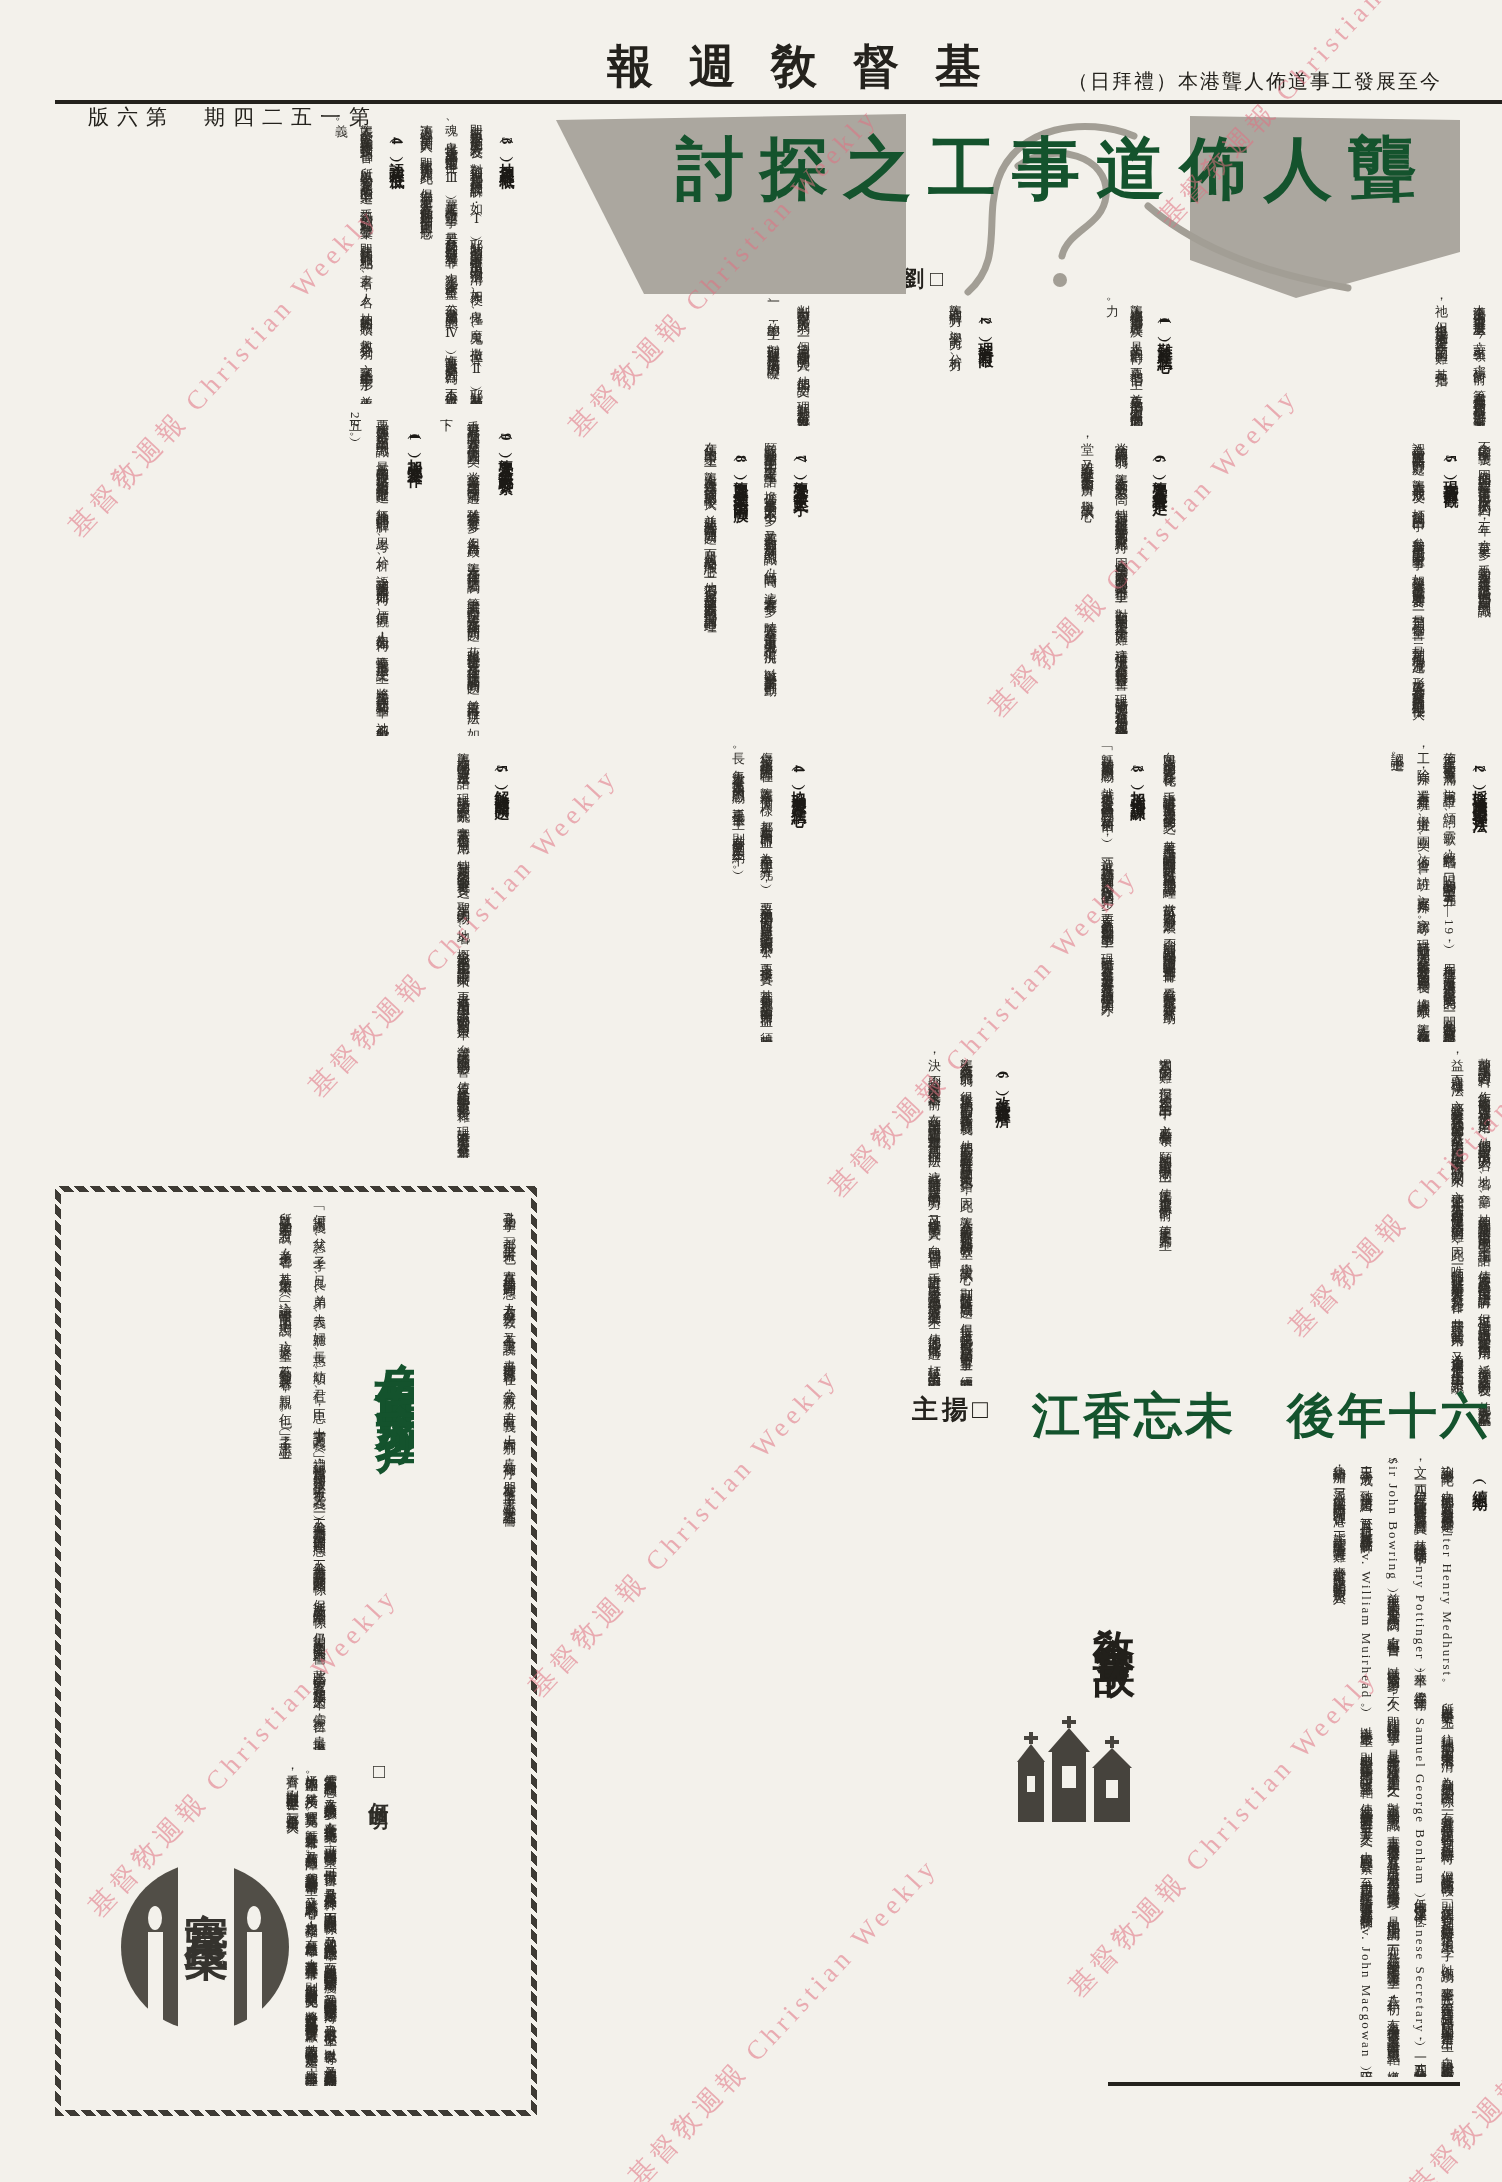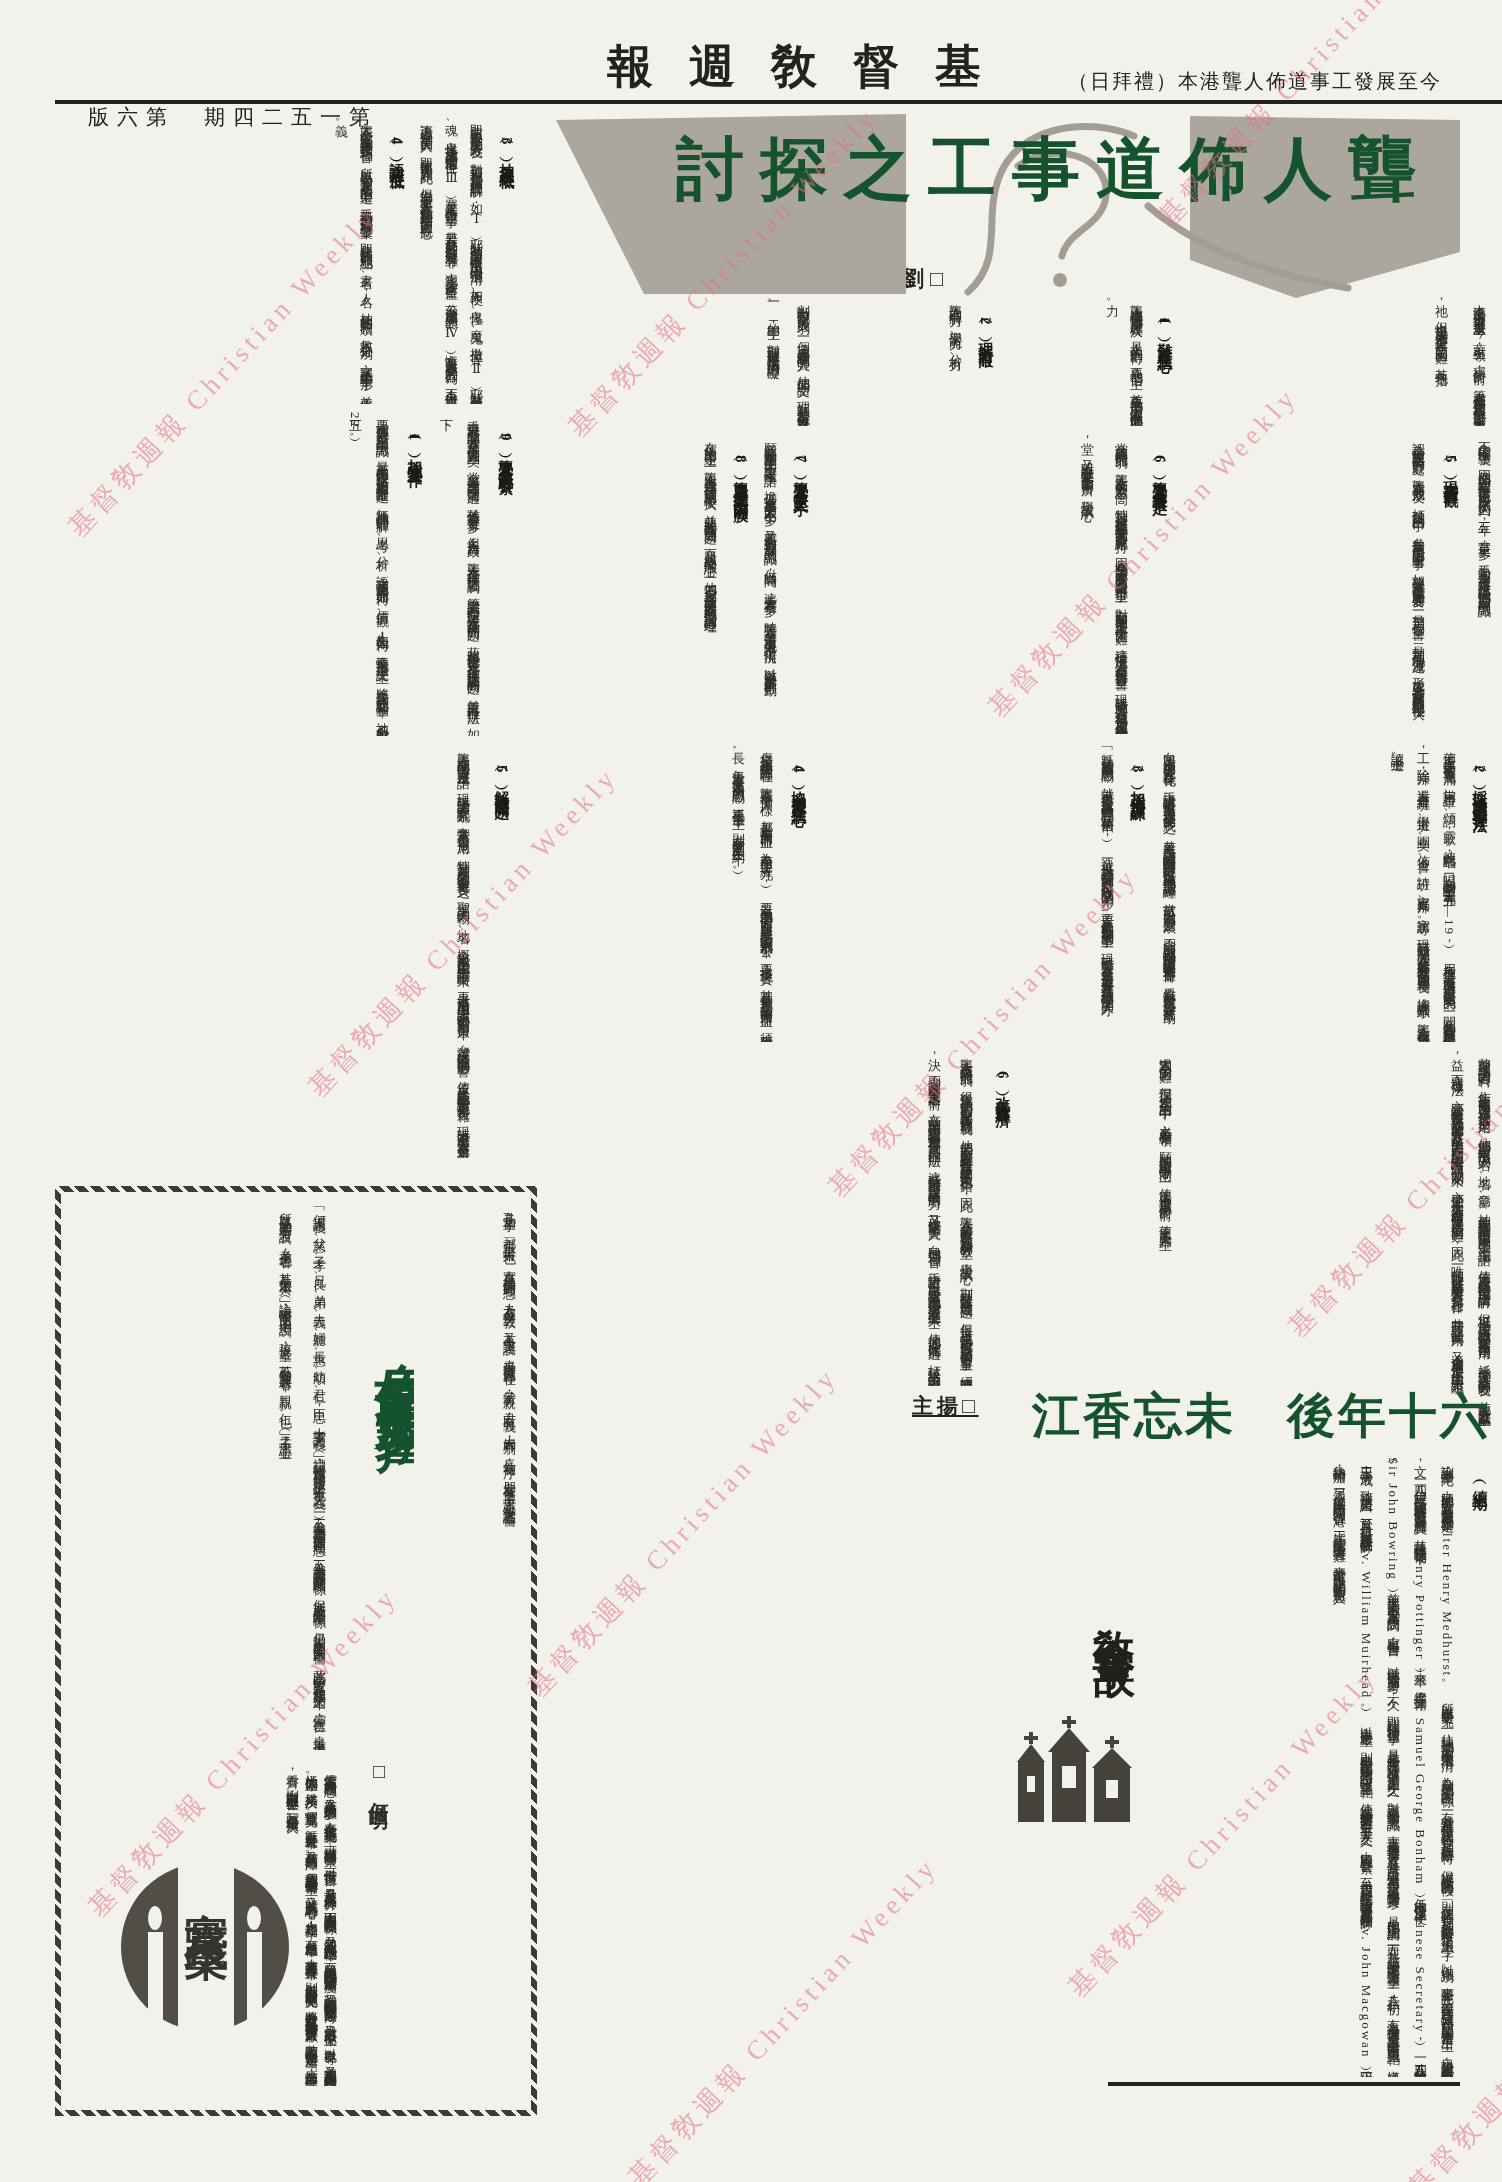--- a/index.html
+++ b/index.html
@@ -117,21 +117,21 @@
 <div class="vt" style="left:1186px;top:1048px;width:312px;height:378px;line-height:27px;">整理聖經手語的資料，作敎會內部向聾人傳福音及溝通之用，他們將聖經常出現的人名、地名、章節、抽象宗敎詞彙及傳道中常用的字彙一一編上手語，使佈道及研經時能全用手語講解。但祇可惜這些手語祇局限於其敎會內使用，祇能方便了該堂會的敎友，其他聾人敎友就不能得益，而這種做法，亦將該堂會敎友與其他堂會的聾人敎友及一般聾人因所採用的手語略有不同而分割開來，亦徒增了在大型佈道會向整體聾人傳道的困難，因此，唯一的解決辦法就是所有聾人敎會一起合作，共同釐訂一套能共用，又適合運用在佈道工作上的手語系統。</div>
 
 <div class="vt" style="left:532px;top:1048px;width:492px;height:338px;line-height:32px;">
   <span class="sh">（6）改善堂會經濟</span>
   <span>聾人敎友經濟能力弱，很難單靠他們的捐獻來支持敎會的成長，他們的奉獻若能維持敎會每月經常開支也已不錯。因此，聾人堂會若能依附在其他自養的敎堂、學校或中心，則可暫時解決會址問題，但長遠計也未必能應付日益增長的靈育事工。經濟問題一定要解決，否則堂會的事工便裹足不前。在堂會開辦手語班和興趣班等是一個可行的辦法，這些活動除了可舒緩經濟的壓力，又可接觸更多聾人，向他們傳福音。手語班更可以將手語有系統地傳授給聾人及健聽人士，使他們能彼此溝通，打破語言上的障礙。</span>
 </div>
 
 <div class="vt" style="left:1030px;top:1048px;width:150px;height:338px;line-height:30px;">遇到不少的困難，但深信一切都在主的手中，主必看顧帶領；願神的手繼續引導眾同工，使聾人佈道事工穩步向前，使更多聾人歸主。</div>
 
 <div class="bigtitle" style="left:1032px;top:1384px;font-size:48px;letter-spacing:3px;font-weight:800;">江香忘未　後年十六</div>
-<div class="author" style="left:912px;top:1392px;font-size:21px;letter-spacing:4px;text-decoration:underline;">主揚□</div>
+<div class="author" style="left:912px;top:1392px;font-size:26px;letter-spacing:4px;">主揚□</div>
 
 <div class="vt" style="left:932px;top:1455px;width:566px;height:622px;line-height:27px;z-index:2;">
   <span class="sh">（續上期）</span>
   <span>論到麥華陀，由於他的英文姓名和父親麥都思同是Walter Henry Medhurst。所以在歷史研究上，往往把他們父子的事業混淆不清，為分別他們父子的關係，有一些直譯名稱是「沃爾特・亨利・梅德赫斯特」，但譯麥華陀的時候，則在「沃爾特・亨利・梅德赫斯特」之後加上（小）字，以作識別。麥華陀一八二三年在巴達維亞城（今日印尼的雅迦達市）出生，自小隨麥都思牧師學習中國語文，一八四一年經已出任英國駐華商務監督署翻譯員，其後隨特使砵甸乍（Henry Pottinger）來華，繼任文翰（Sir Samuel George Bonham）任內出任漢文正使（Chinese Secretary），一八五四年隨港督寶靈爵士（Sir John Bowring）前往太平天國首都天京考察訪問，寫出報告書，</span>
   <span>以便英國當局參考。不久，即調往福州出任領事。是見麥華陀在香港任「撫華道」足四年之久，對香港事物多有認識。事實上倫敦傳道會於一八五三年八月出版香港第一份華文報紙「遐邇貫珍」，是由他任主編的。而在一八六〇年麥華陀署理上海領事，一八六二年初，有上海倫敦傳道會「墨海書館」職員王韜，嫌疑上書太平天國忠王李秀成，致被淸吏通緝，於五月十八日投靠慕維廉牧師（Rev. William Muirhead）。以事態嚴重，則由麥華陀在領事館內特設一室收容王韜，使他在領事館匿藏有一百三十五天之久。由於風聲甚緊，至十月四日麥華陀特請倫敦傳道會麥嘉湖牧師（Rev. John Macgowan）陪王韜登上怡和行魯納輪船，另派一位英國人隨船陪同往香港，王韜才能逃離上海避難。麥華陀可以說是王韜的救命恩人。</span>
 </div>
 
 <div id="ornament">
   <div class="orn-txt">敎會掌故</div>
   <svg width="126" height="112" viewBox="0 0 126 112" style="position:absolute;left:0;top:122px;">

